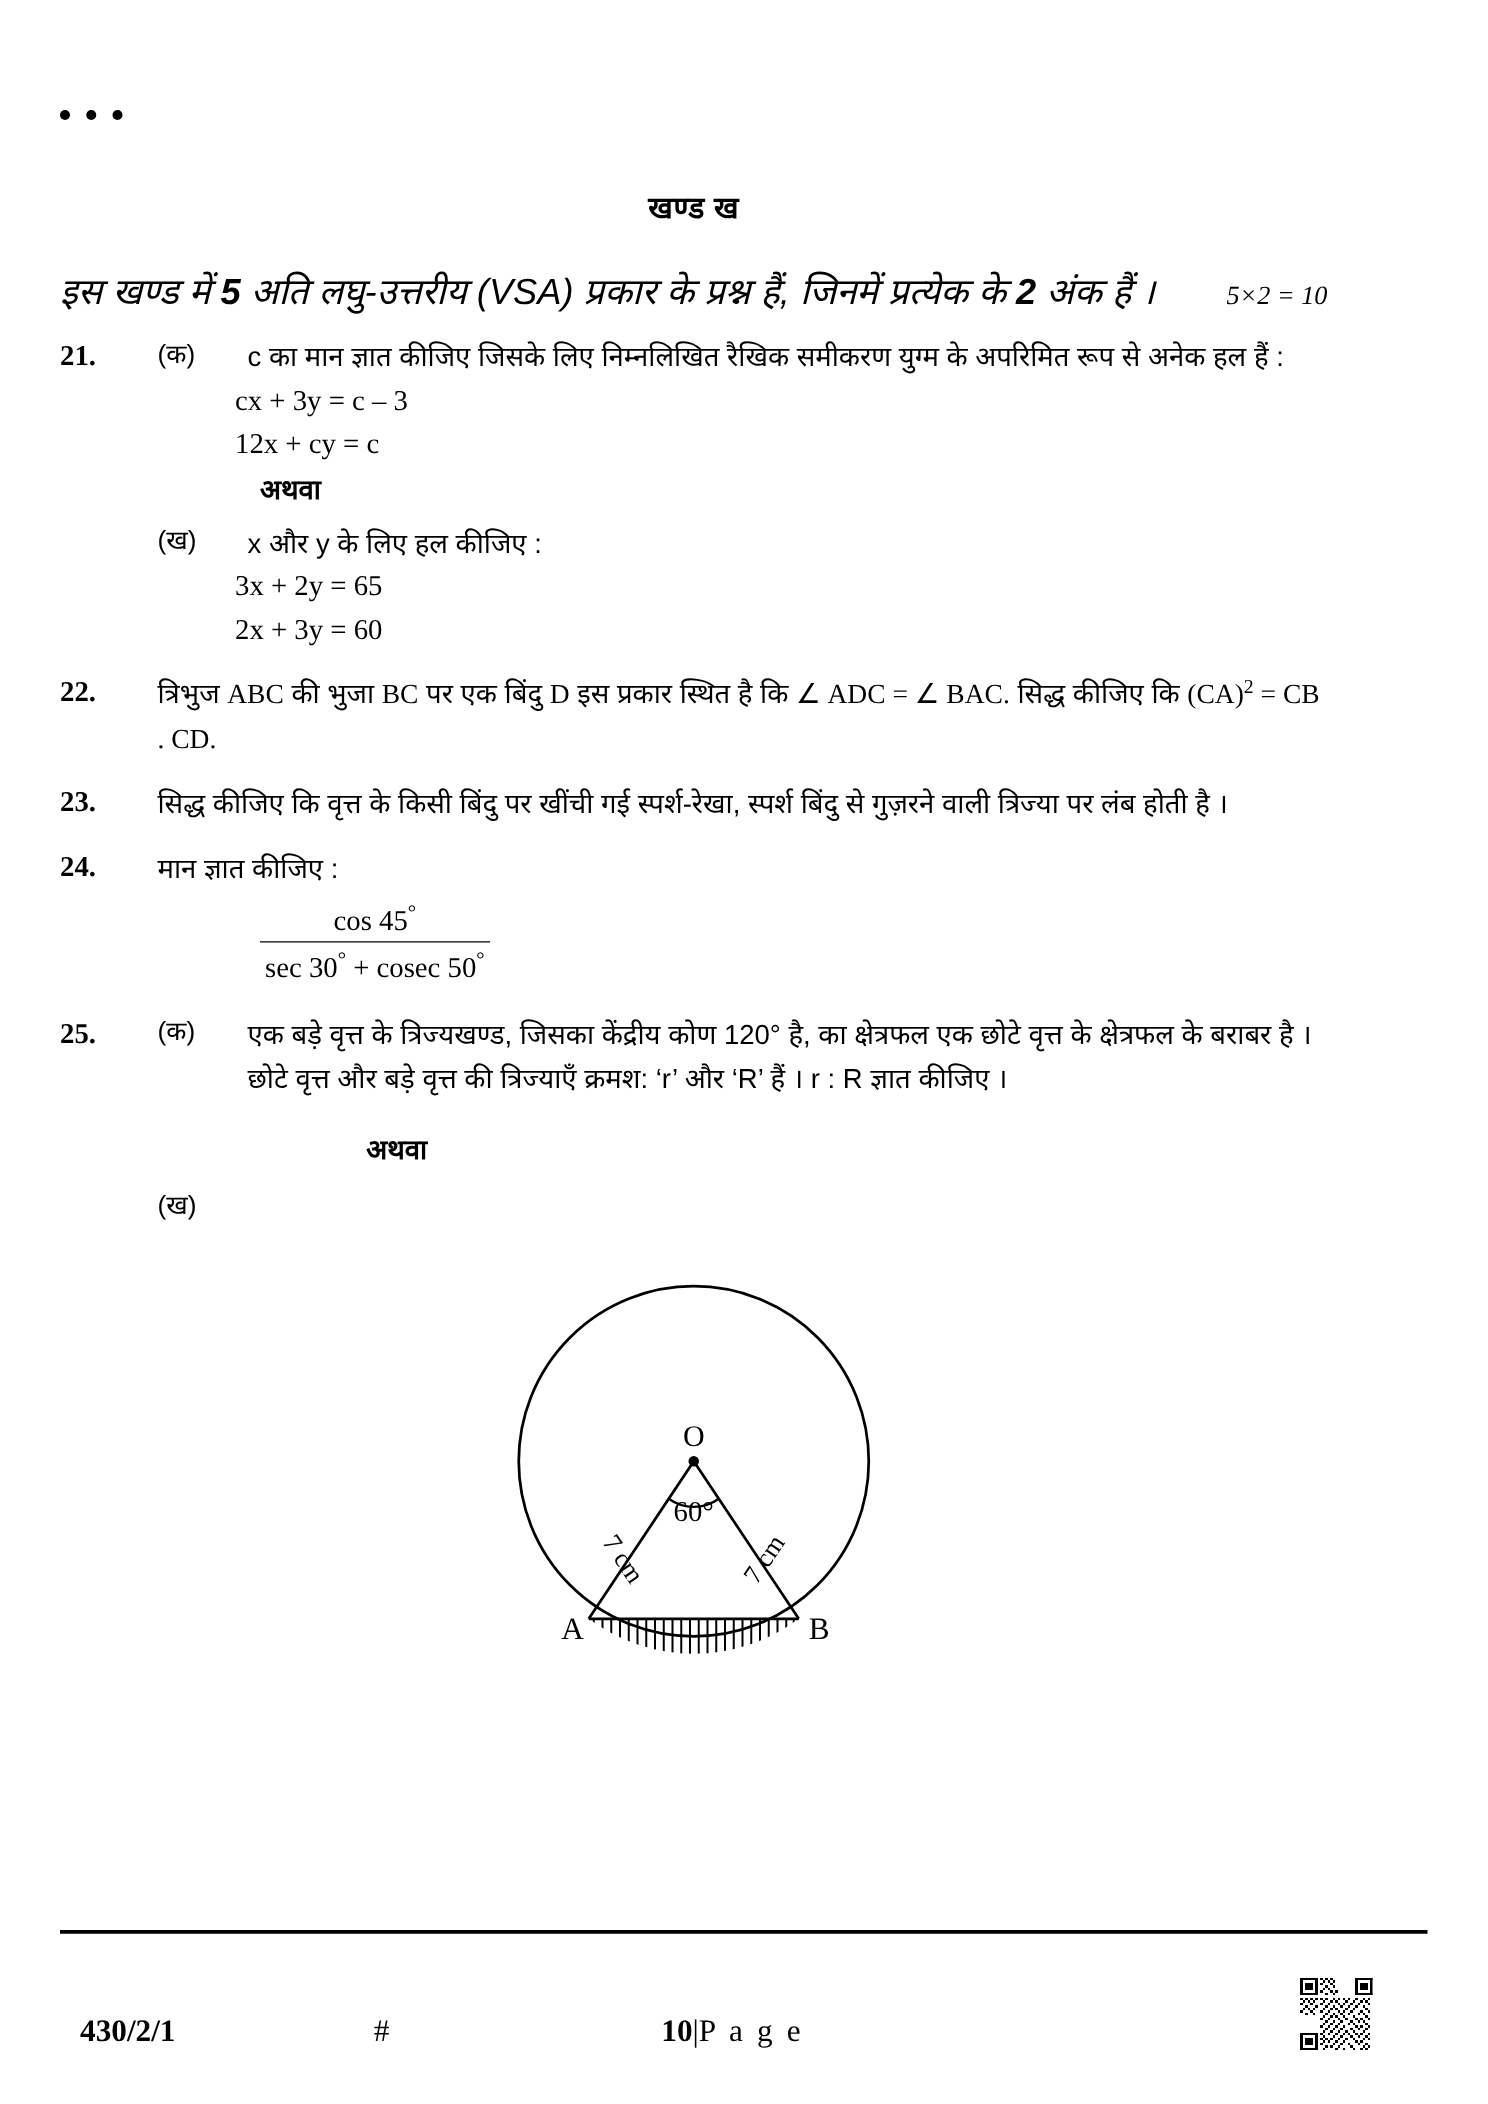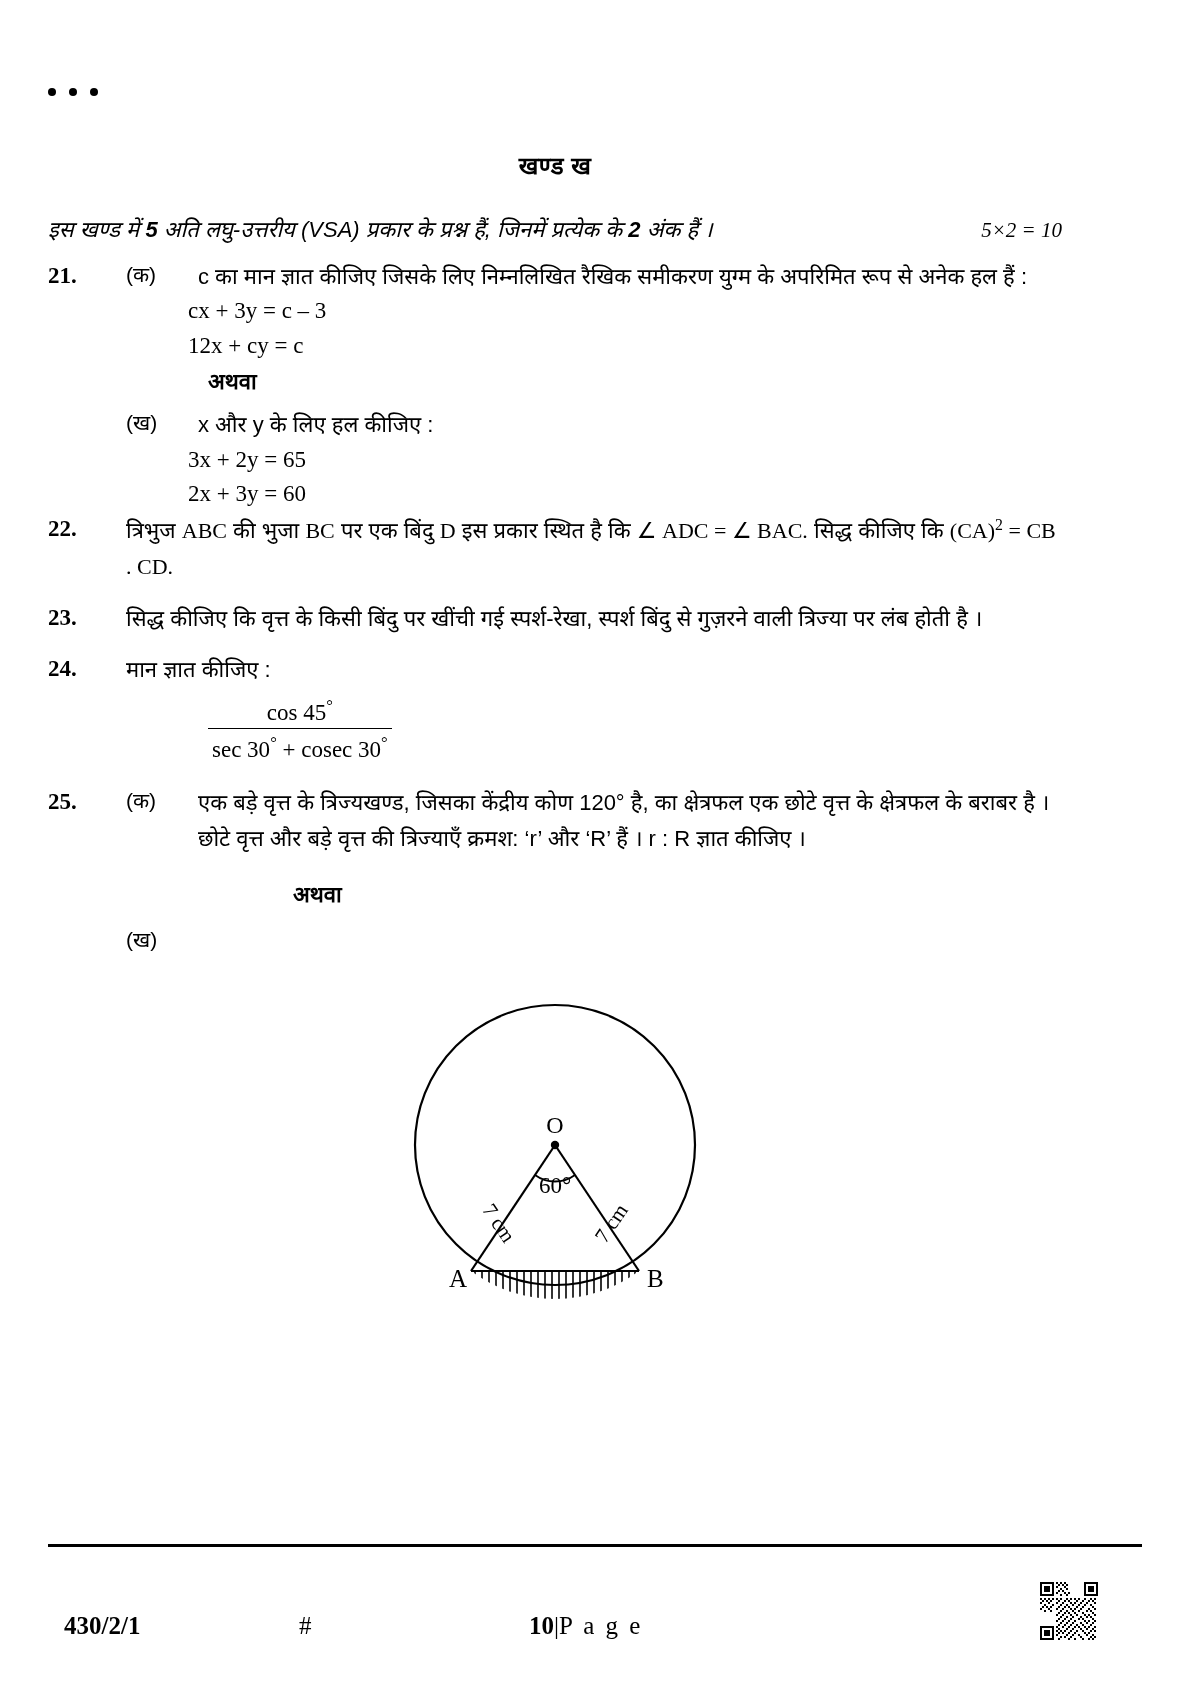--- a/index.html
+++ b/index.html
@@ -58,21 +58,21 @@
   }
 
   .instr-row {
     display: flex;
     align-items: baseline;
     justify-content: space-between;
     margin-bottom: 14px;
   }
   .instr-text {
     font-style: italic;
-    font-size: 22px;
+    font-size: 29px;
     font-family: "Liberation Sans", sans-serif;
     line-height: 1.35;
   }
   .instr-text b { font-weight: bold; font-style: italic; }
   .instr-marks {
     font-style: italic;
     font-size: 21px;
     font-family: "Liberation Serif", serif;
     white-space: nowrap;
     padding-left: 30px;
@@ -231,40 +231,40 @@
 
     <div class="q">
       <div class="qno"></div>
       <div class="qpart">(ख)</div>
       <div class="qbody">x और y के लिए हल कीजिए :</div>
     </div>
     <div class="eqn">3x + 2y = 65</div>
     <div class="eqn">2x + 3y = 60</div>
 
     
-    <div class="q" style="margin-top:0;">
+    <div class="q" style="margin-top:16px;">
       <div class="qno">22.</div>
       <div class="qbody"><span class="hin">त्रिभुज </span><span class="ltn">ABC</span><span class="hin"> की भुजा </span><span class="ltn">BC</span><span class="hin"> पर एक बिंदु </span><span class="ltn">D</span><span class="hin"> इस प्रकार स्थित है कि </span><span class="ltn">∠ ADC</span><span class="ltn"> = </span><span class="ltn">∠ BAC.</span><span class="hin"> सिद्ध कीजिए कि </span><span class="ltn">(CA)</span><sup class="pw ltn">2</sup><span class="ltn"> = CB . CD.</span></div>
     </div>
 
     
     <div class="q" style="margin-top:16px;">
       <div class="qno">23.</div>
       <div class="qbody">सिद्ध कीजिए कि वृत्त के किसी बिंदु पर खींची गई स्पर्श-रेखा, स्पर्श बिंदु से गुज़रने वाली त्रिज्या पर लंब होती है ।</div>
     </div>
 
     
     <div class="q" style="margin-top:16px;">
       <div class="qno">24.</div>
       <div class="qbody">मान ज्ञात कीजिए :</div>
     </div>
     <div class="fracwrap">
       <div class="frac-num"><span>cos 45</span><sup class="deg">°</sup></div>
       <div class="frac-bar"></div>
-      <div class="frac-den"><span>sec 30</span><sup class="deg">°</sup><span> + cosec 30</span><sup class="deg">°</sup></div>
+      <div class="frac-den"><span>sec 30</span><sup class="deg">°</sup><span> + cosec 50</span><sup class="deg">°</sup></div>
     </div>
 
     
     <div class="q" style="margin-top:22px;">
       <div class="qno">25.</div>
       <div class="qpart">(क)</div>
       <div class="qbody">एक बड़े वृत्त के त्रिज्यखण्ड, जिसका केंद्रीय कोण 120° है, का क्षेत्रफल एक छोटे वृत्त के क्षेत्रफल के बराबर है । छोटे वृत्त और बड़े वृत्त की त्रिज्याएँ क्रमश: ‘r’ और ‘R’ हैं ।  r : R ज्ञात कीजिए ।</div>
     </div>
 
     <div class="athava wide">अथवा</div>

